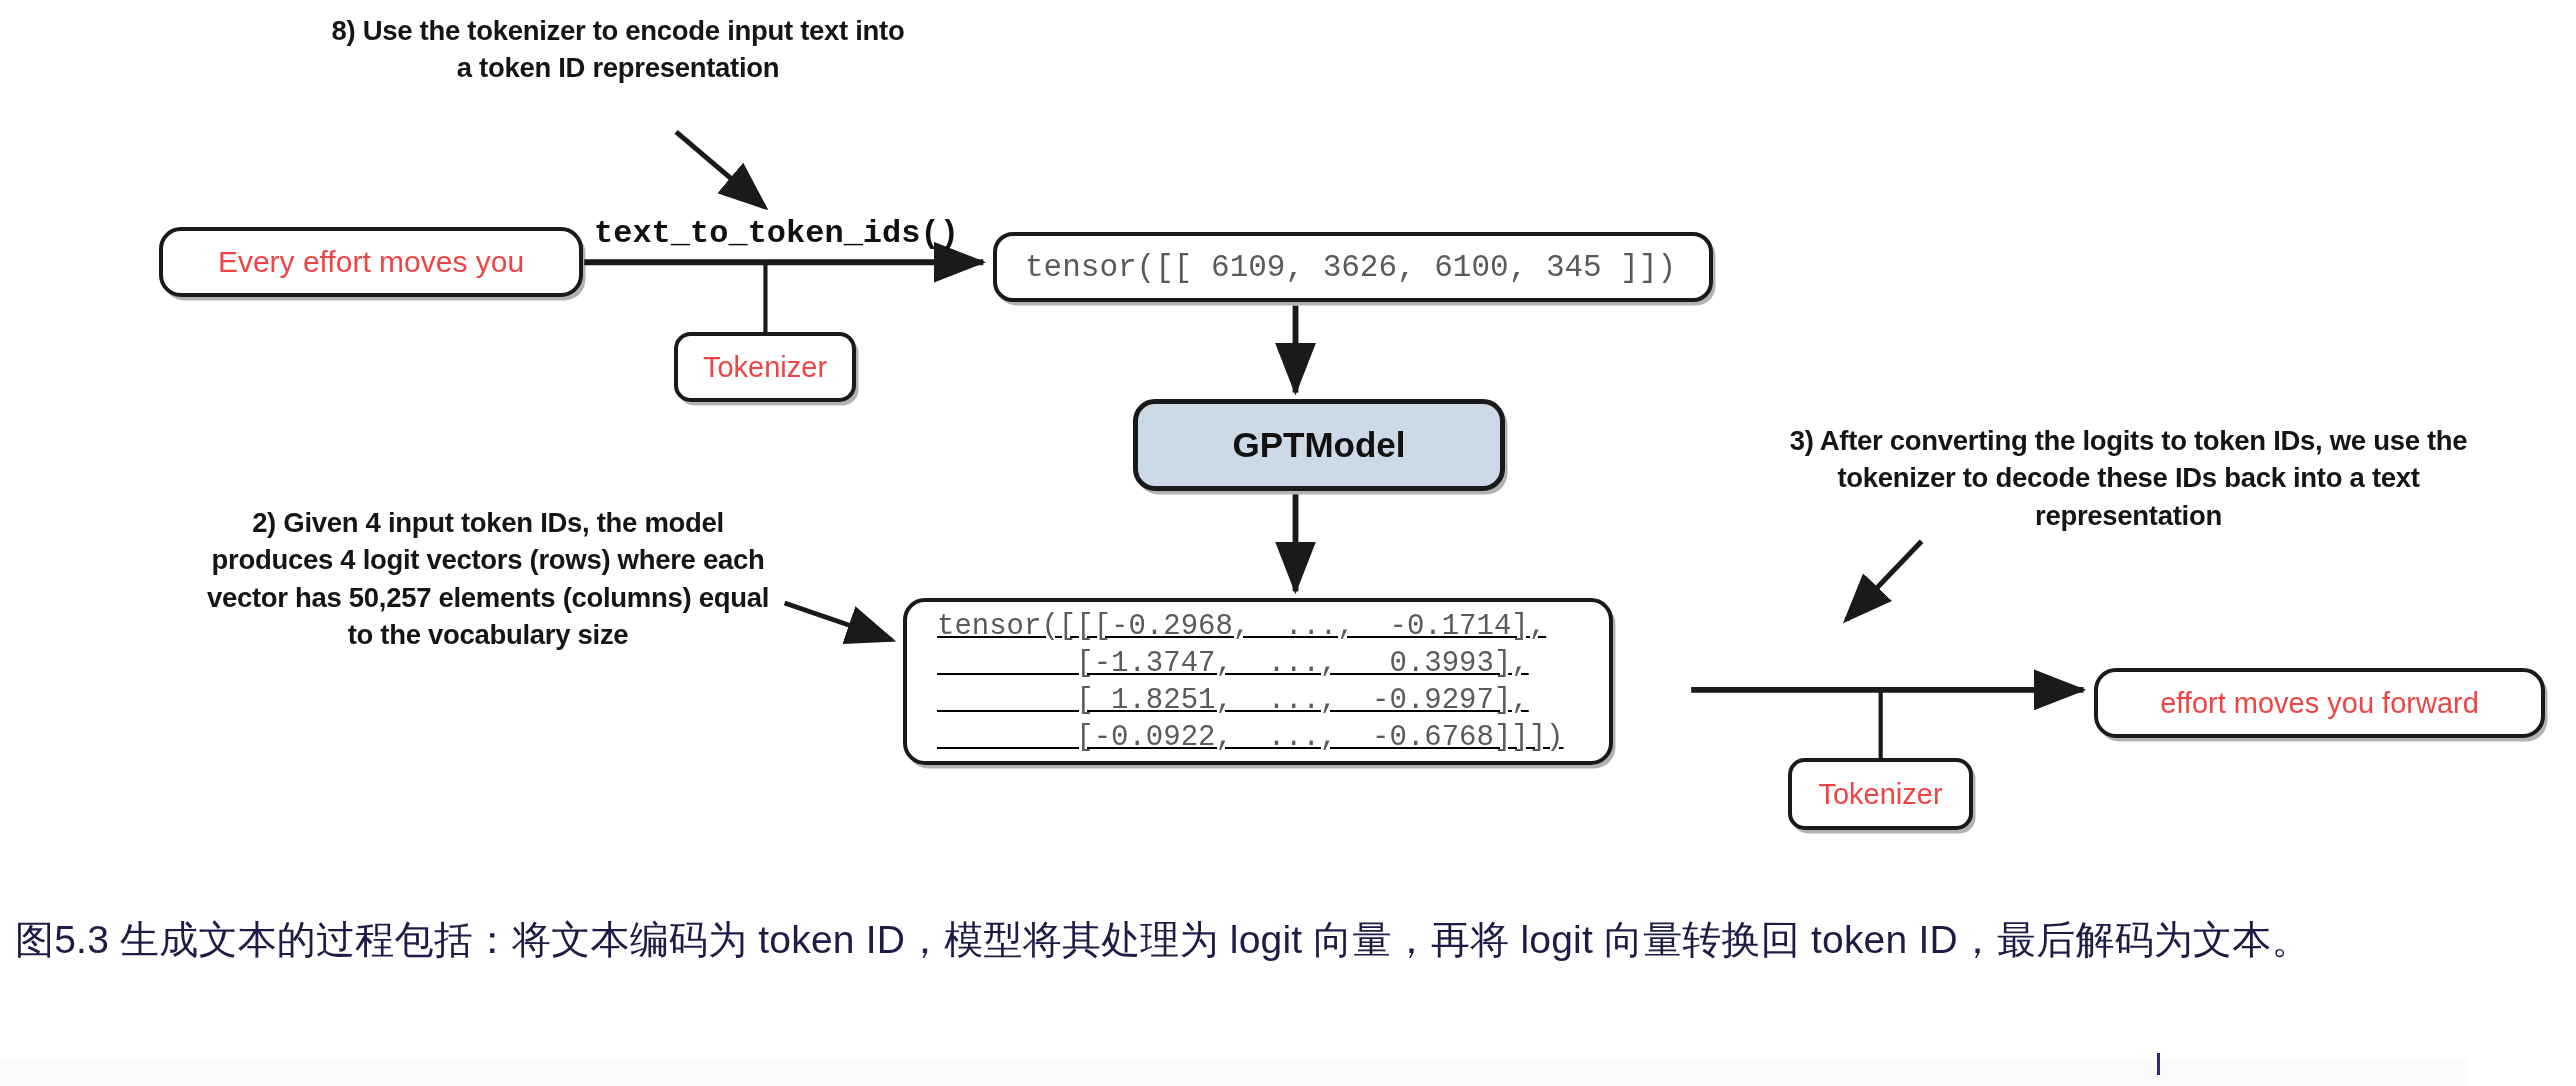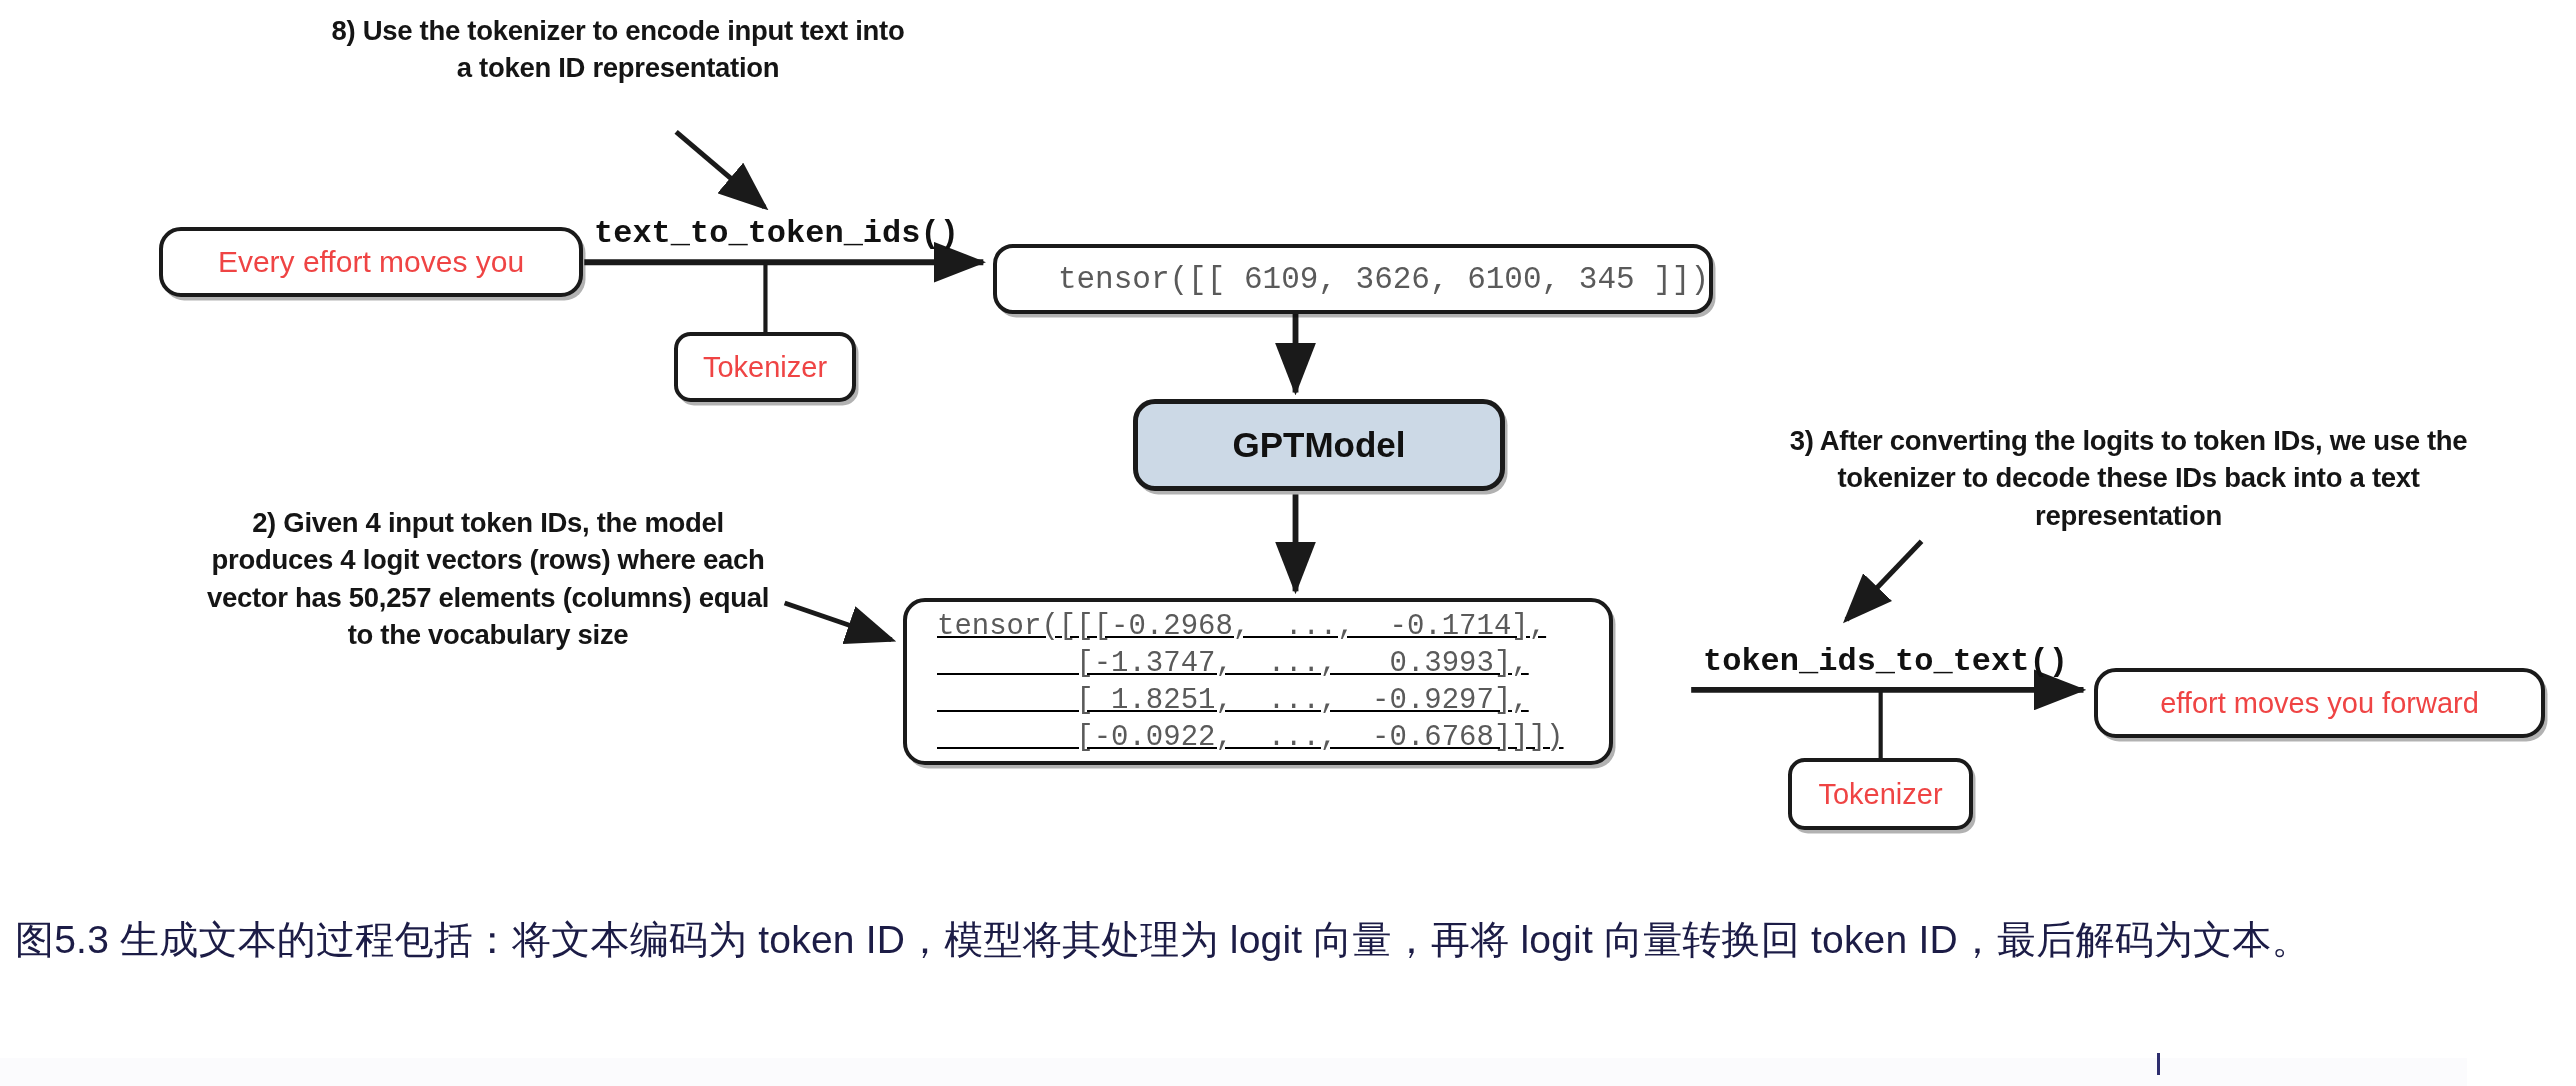--- a/index.html
+++ b/index.html
@@ -63,23 +63,22 @@
     left: 674px; top: 332px;
     width: 182px; height: 70px;
     border-radius: 16.7px;
   }
   #node-tokenizer-1 .label-sans { font-size: 29px; }
 
   #node-token-ids {
     left: 993px; top: 232px;
     width: 720px; height: 70px;
     border-radius: 20px;
-    justify-content: flex-end;
+    justify-content: flex-start;
     padding-left: 28px;
-    margin-top: 12px;
   }
   #node-token-ids .label-mono { font-size: 31px; }
 
   #node-gptmodel {
     left: 1133px; top: 399px;
     width: 372px; height: 92px;
     background: #ccd9e6;
     border-radius: 22px;
     border-width: 5px;
   }
@@ -253,21 +252,20 @@
 
   <div class="node" id="node-tokenizer-2">
     <span class="label-sans">Tokenizer</span>
   </div>
 
   <div class="node" id="node-output-text">
     <span class="label-sans">effort moves you forward</span>
   </div>
 
   <div class="edge-code" id="edge-label-encode">text_to_token_ids()</div>
-  <div class="edge-code" id="edge-label-decode">token_ids_to_text()</div>
 
   <div class="annotation" id="annotation-1">8) Use the tokenizer to encode input text into a token ID representation</div>
   <div class="annotation" id="annotation-2">2) Given 4 input token IDs, the model produces 4 logit vectors (rows) where each vector has 50,257 elements (columns) equal to the vocabulary size</div>
   <div class="annotation" id="annotation-3">3) After converting the logits to token IDs, we use the tokenizer to decode these IDs back into a text representation</div>
 
 </div>
 
 <div id="caption-wash"></div>
 
 <div id="caption">图5.3 生成文本的过程包括：将文本编码为 token ID，模型将其处理为 logit 向量，再将 logit 向量转换回 token ID，最后解码为文本。</div>

